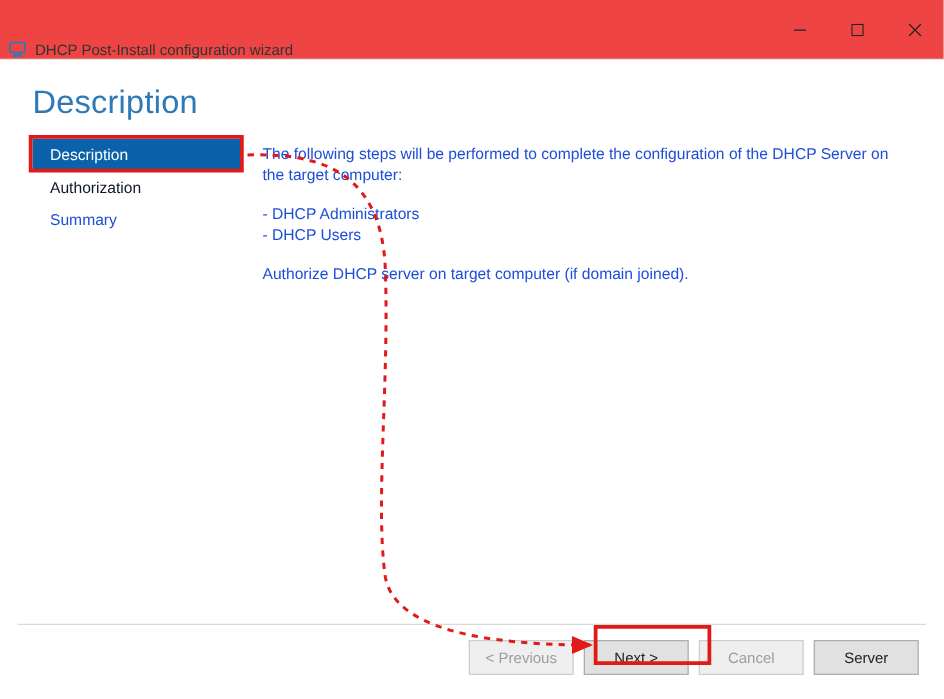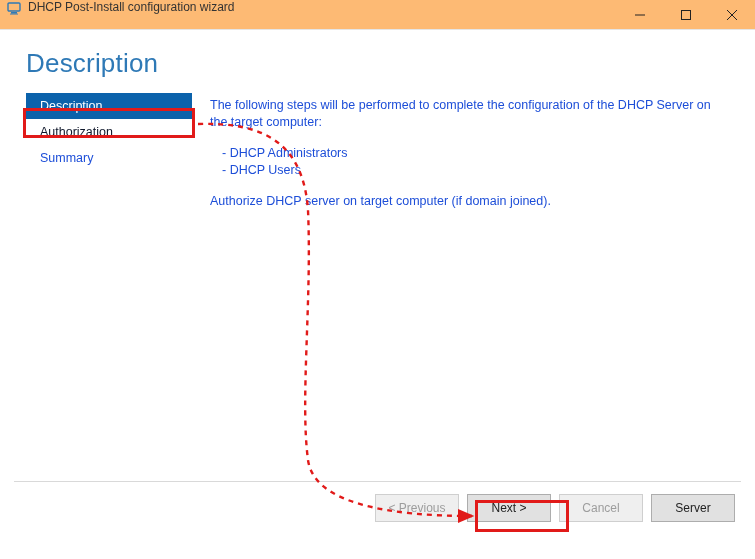--- a/index.html
+++ b/index.html
@@ -10,26 +10,26 @@
     color: #222;
     background: #fff;
     width: 755px;
     height: 559px;
     overflow: hidden;
     position: relative;
   }
 
   
   .titlebar {
-    height: 30px;
-    display: flex;
-    align-items: flex-start;
+    height: 48px;
+    display: flex;
+    align-items: flex-end;
     padding: 0 0 0 6px;
     border-bottom: 1px solid #e5e5e5;
-    background: #fdba74;
+    background: #ef4444;
   }
   .titlebar .app-icon {
     width: 16px; height: 16px;
     margin-right: 6px;
     display: inline-flex; align-items: center; justify-content: center;
   }
   .titlebar .title {
     flex: 1;
     font-size: 12px;
     color: #333;
@@ -85,21 +85,21 @@
   }
 
   .content {
     flex: 1;
     padding: 4px 0 0 18px;
     font-size: 12.5px;
     line-height: 1.35;
     color: #1d4ed8;
   }
   .content p { margin: 0 0 14px 0; }
-  .content .grouplist { margin: 0 0 14px 12px; }
+  .content .grouplist { margin: 0 0 14px 0; }
 
   
   .sep {
     margin: 0 14px;
     border-top: 1px solid #d9d9d9;
   }
 
   
   .footer {
     display: flex;

